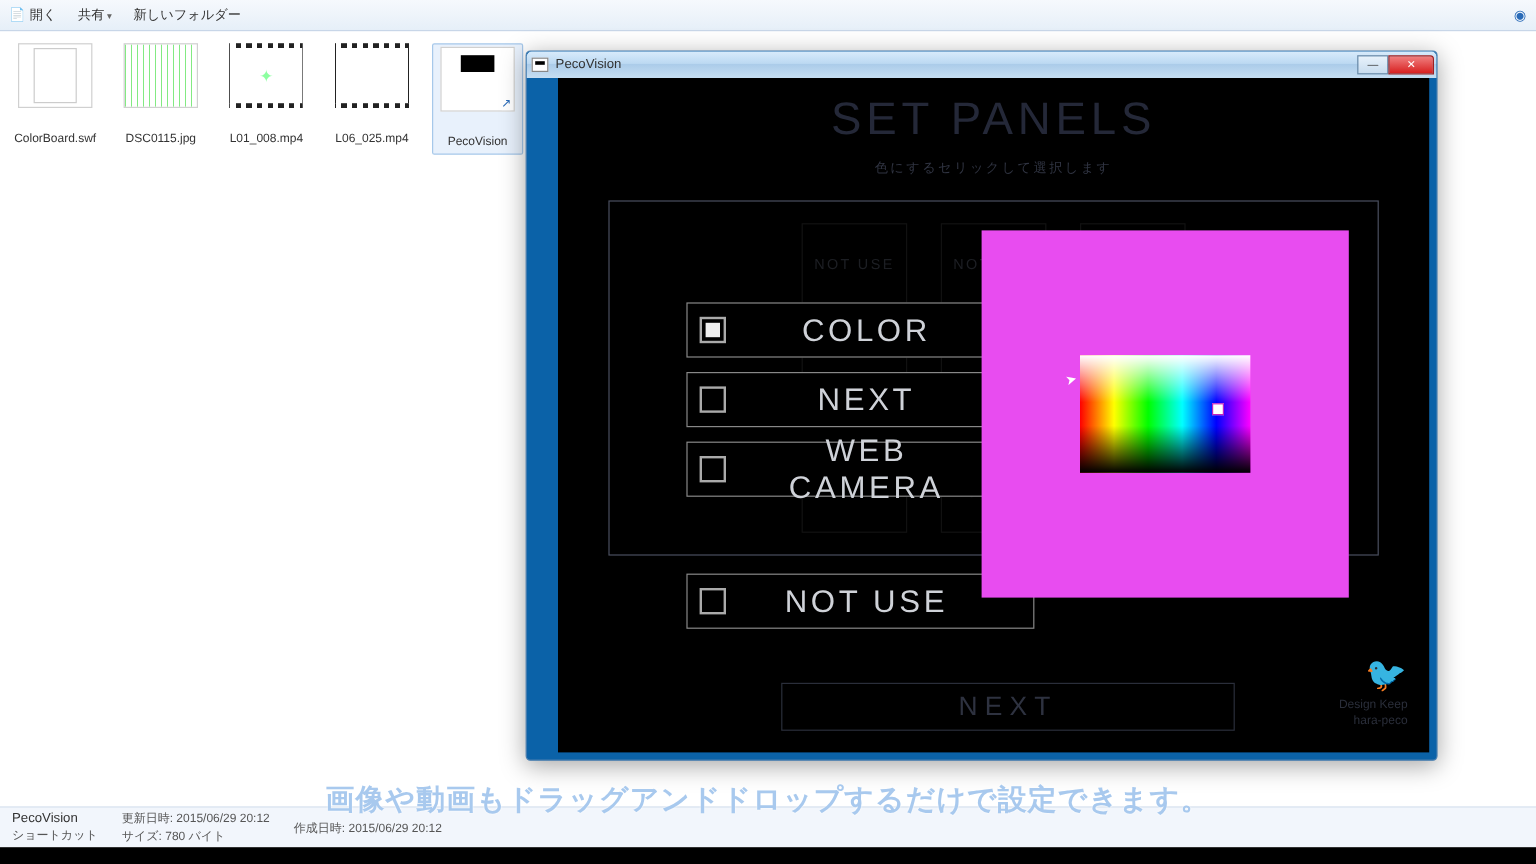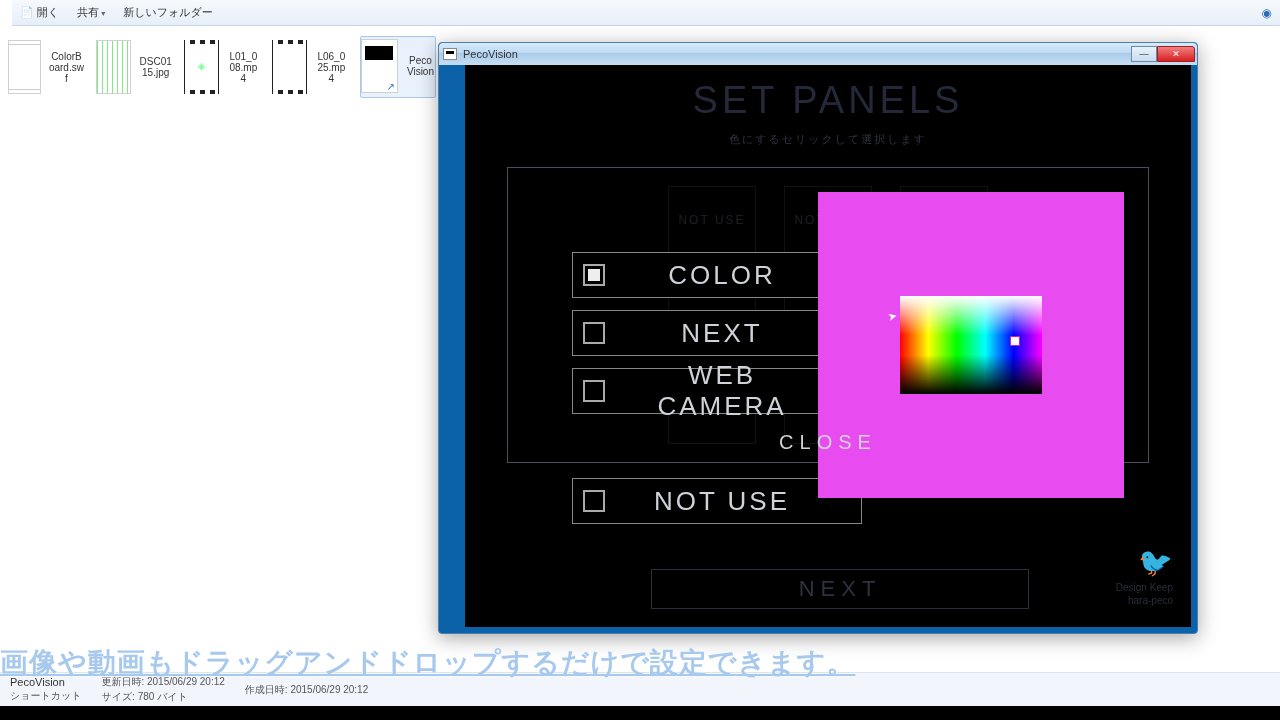--- a/index.html
+++ b/index.html
@@ -1,27 +1,27 @@
 <!DOCTYPE html>
 <html><head>
 <meta charset="utf-8">
 <style>
 * { box-sizing: border-box; margin: 0; padding: 0; font-family: "Meiryo", "Segoe UI", sans-serif; }
 body { width: 1280px; height: 720px; background: #fff; overflow: hidden; position: relative; }
 
 
 .explorer { position: absolute; inset: 0; background: #fff; }
-.toolbar { height: 26px; background: linear-gradient(#f6f9fd, #e6eff8); border-bottom: 1px solid #c8d6e8; display: flex; align-items: center; padding: 0 8px; font-size: 11px; color: #333; gap: 18px; margin-left: 12px; }
+.toolbar { height: 26px; background: linear-gradient(#f6f9fd, #e6eff8); border-bottom: 1px solid #c8d6e8; display: flex; align-items: center; padding: 0 8px; font-size: 11px; color: #333; gap: 18px; }
 .toolbar .item { cursor: default; }
 .toolbar .dropdown::after { content: " ▾"; font-size: 8px; color: #666; }
 .toolbar .spacer { flex: 1; }
 .toolbar .help { font-size: 12px; color: #2a6bb8; }
 
 .files { padding: 10px 8px; display: flex; gap: 12px; }
-.file { width: 76px; display: flex; align-items: center; gap: 8px; }
+.file { width: 76px; display: flex; flex-direction: column; align-items: center; gap: 20px; }
 .file .thumb { width: 62px; height: 54px; border: 1px solid #d0d0d0; background: #fff; display:flex; align-items:center; justify-content:center; position:relative; overflow:hidden; }
 .file.selected { background: #e8f1fc; border:1px solid #a6c8ea; border-radius:2px; padding:2px 0 4px 0; }
 .thumb-swf { background: #fff; }
 .thumb-swf::before { content:""; width:34px; height:44px; border:1px solid #ccc; background:#fff; position:absolute; }
 .thumb-green { background: linear-gradient(#1a5c1a, #0a3a0a); }
 .thumb-green::after{content:"";position:absolute;inset:0;background:repeating-linear-gradient(90deg,#2fdc2f 0 1px,transparent 1px 5px);opacity:.6;}
 .thumb-dark { background: #0a1a0a; }
 .thumb-dark::after{content:"✦";color:#8cffa0;font-size:14px;}
 .thumb-brown { background: linear-gradient(#8a5a2a,#b88a4a); }
 .thumb-peco { background: #fff; }
@@ -74,21 +74,21 @@
 .cursor { position:absolute; left:380px; top:142px; color:#fff; font-size:11px; transform:rotate(-15deg); }
 
 .closebtn { position:absolute; left:0; right:0; bottom:8px; text-align:center; color:#d0d2d8; font-size:20px; letter-spacing:6px; cursor:pointer; }
 
 .nextbtn { position:absolute; left:186px; bottom:18px; width:378px; height:40px; border:1px solid #2a2e3a; display:flex; align-items:center; justify-content:center; color:#2e3240; font-size:22px; letter-spacing:6px; }
 
 .logo { position:absolute; right:18px; bottom:20px; color:#2a2e3a; font-size:10px; text-align:right; line-height:1.3; }
 .logo .bird { font-size:28px; color:#20242e; }
 
 
-.subtitle { position:absolute; left:0; right:0; bottom:38px; font-size:28px; color:#a8c9ee; font-weight:700; letter-spacing:1px; text-shadow:0 0 2px #fff;text-decoration:underline; }
+.subtitle { position:absolute; left:0; right:0; bottom:38px; text-align:center; font-size:24px; color:#a8c9ee; font-weight:700; letter-spacing:1px; text-shadow:0 0 2px #fff; }
 </style>
 </head>
 <body>
 
 <div class="explorer">
   <div class="toolbar">
     <span class="item">📄 <span>開く</span></span>
     <span class="item dropdown">共有</span>
     <span class="item">新しいフォルダー</span>
     <span class="spacer"></span>
@@ -181,21 +181,20 @@
         </div>
       </div>
 
       <div class="preview">
         <div class="picker">
           <div class="pickdot"></div>
         </div>
       </div>
       <div class="cursor">➤</div>
 
-      <div class="closebtn">CLOSE</div>
     </div>
 
     <div class="nextbtn">NEXT</div>
     <div class="logo">
       <div class="bird">🐦</div>
       <div>Design Keep</div>
       <div>hara-peco</div>
     </div>
   </div>
 </div>

